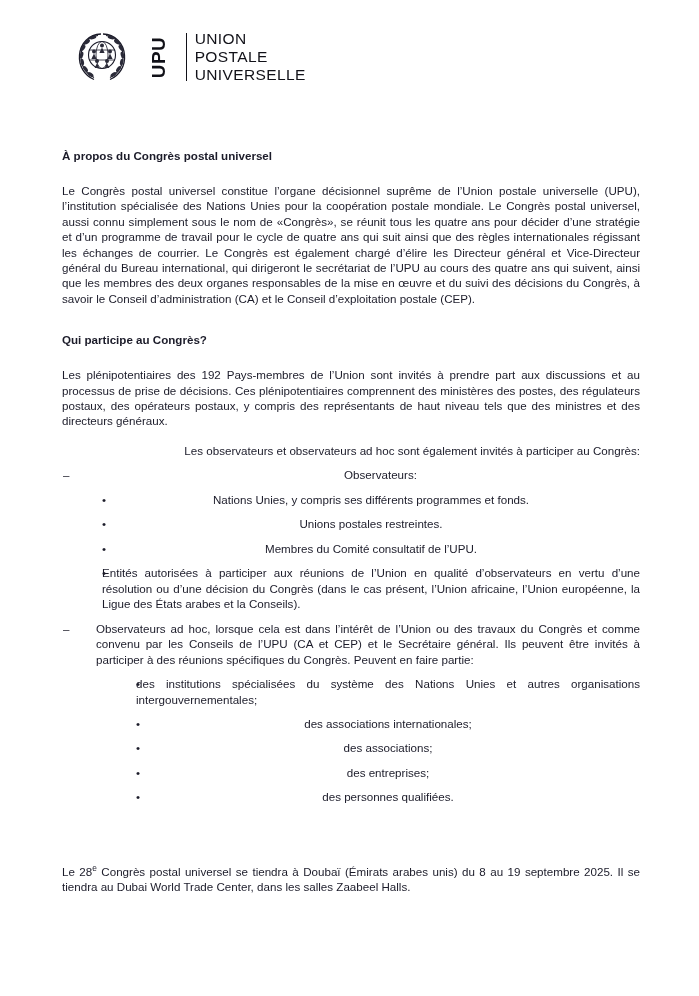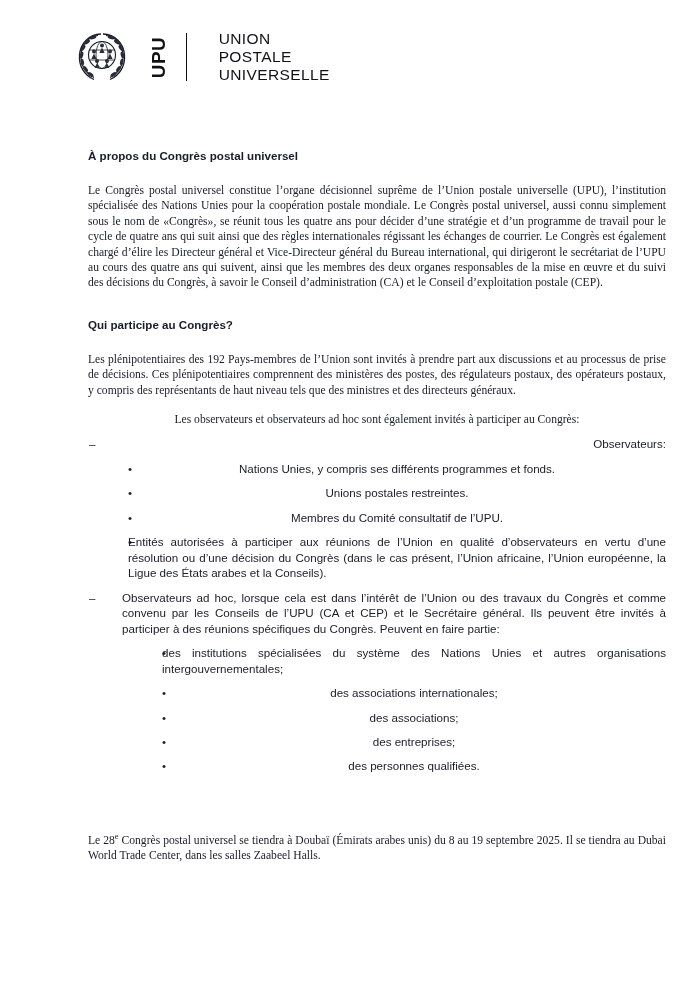--- a/index.html
+++ b/index.html
@@ -59,28 +59,27 @@
     flex: 0 0 auto;
   }
   .logo-wordmark {
     display: flex;
     flex-direction: column;
     justify-content: center;
     line-height: 1.16;
     font-size: 15.5px;
     letter-spacing: 0.4px;
     color: #111118;
-    margin-left: 24px;
   }
   .logo-wordmark span { display: block; }
 
   
   .doc-body {
     position: absolute;
-    left: 88px;
+    left: 62px;
     top: 148px;
     width: 578px;
   }
 
   h2.section-heading {
     font-size: 11.6px;
     font-weight: bold;
     margin: 0;
     padding: 0;
     line-height: 1.35;
@@ -88,23 +87,22 @@
   }
 
   p.para {
     font-size: 11.6px;
     line-height: 1.335;
     margin: 0;
     padding: 0;
     text-align: justify;
     color: #1b1b29;
     hyphens: none;
-    font-family: Liberation Serif, serif;
-  }
-  p.para.left { text-align: center; }
+  }
+  p.para.left { text-align: right; }
 
   .gap-lg { height: 19px; }
   .gap-md { height: 14px; }
   .gap-sm { height: 9px; }
   .gap-head { height: 26px; }
 
   
   .dash-item {
     display: flex;
     font-size: 11.6px;
@@ -114,21 +112,21 @@
   .dash-marker {
     flex: 0 0 auto;
     width: 34px;
     padding-left: 1px;
     box-sizing: border-box;
   }
   .dash-text {
     flex: 1 1 auto;
     text-align: justify;
   }
-  .dash-text.left { text-align: right; margin-left: 25px; }
+  .dash-text.left { text-align: center; margin-left: 25px; }
 
   .bullet-item {
     display: flex;
     font-size: 11.6px;
     line-height: 1.335;
     color: #1b1b29;
   }
   .bullet-marker {
     flex: 0 0 auto;
     width: 28px;

